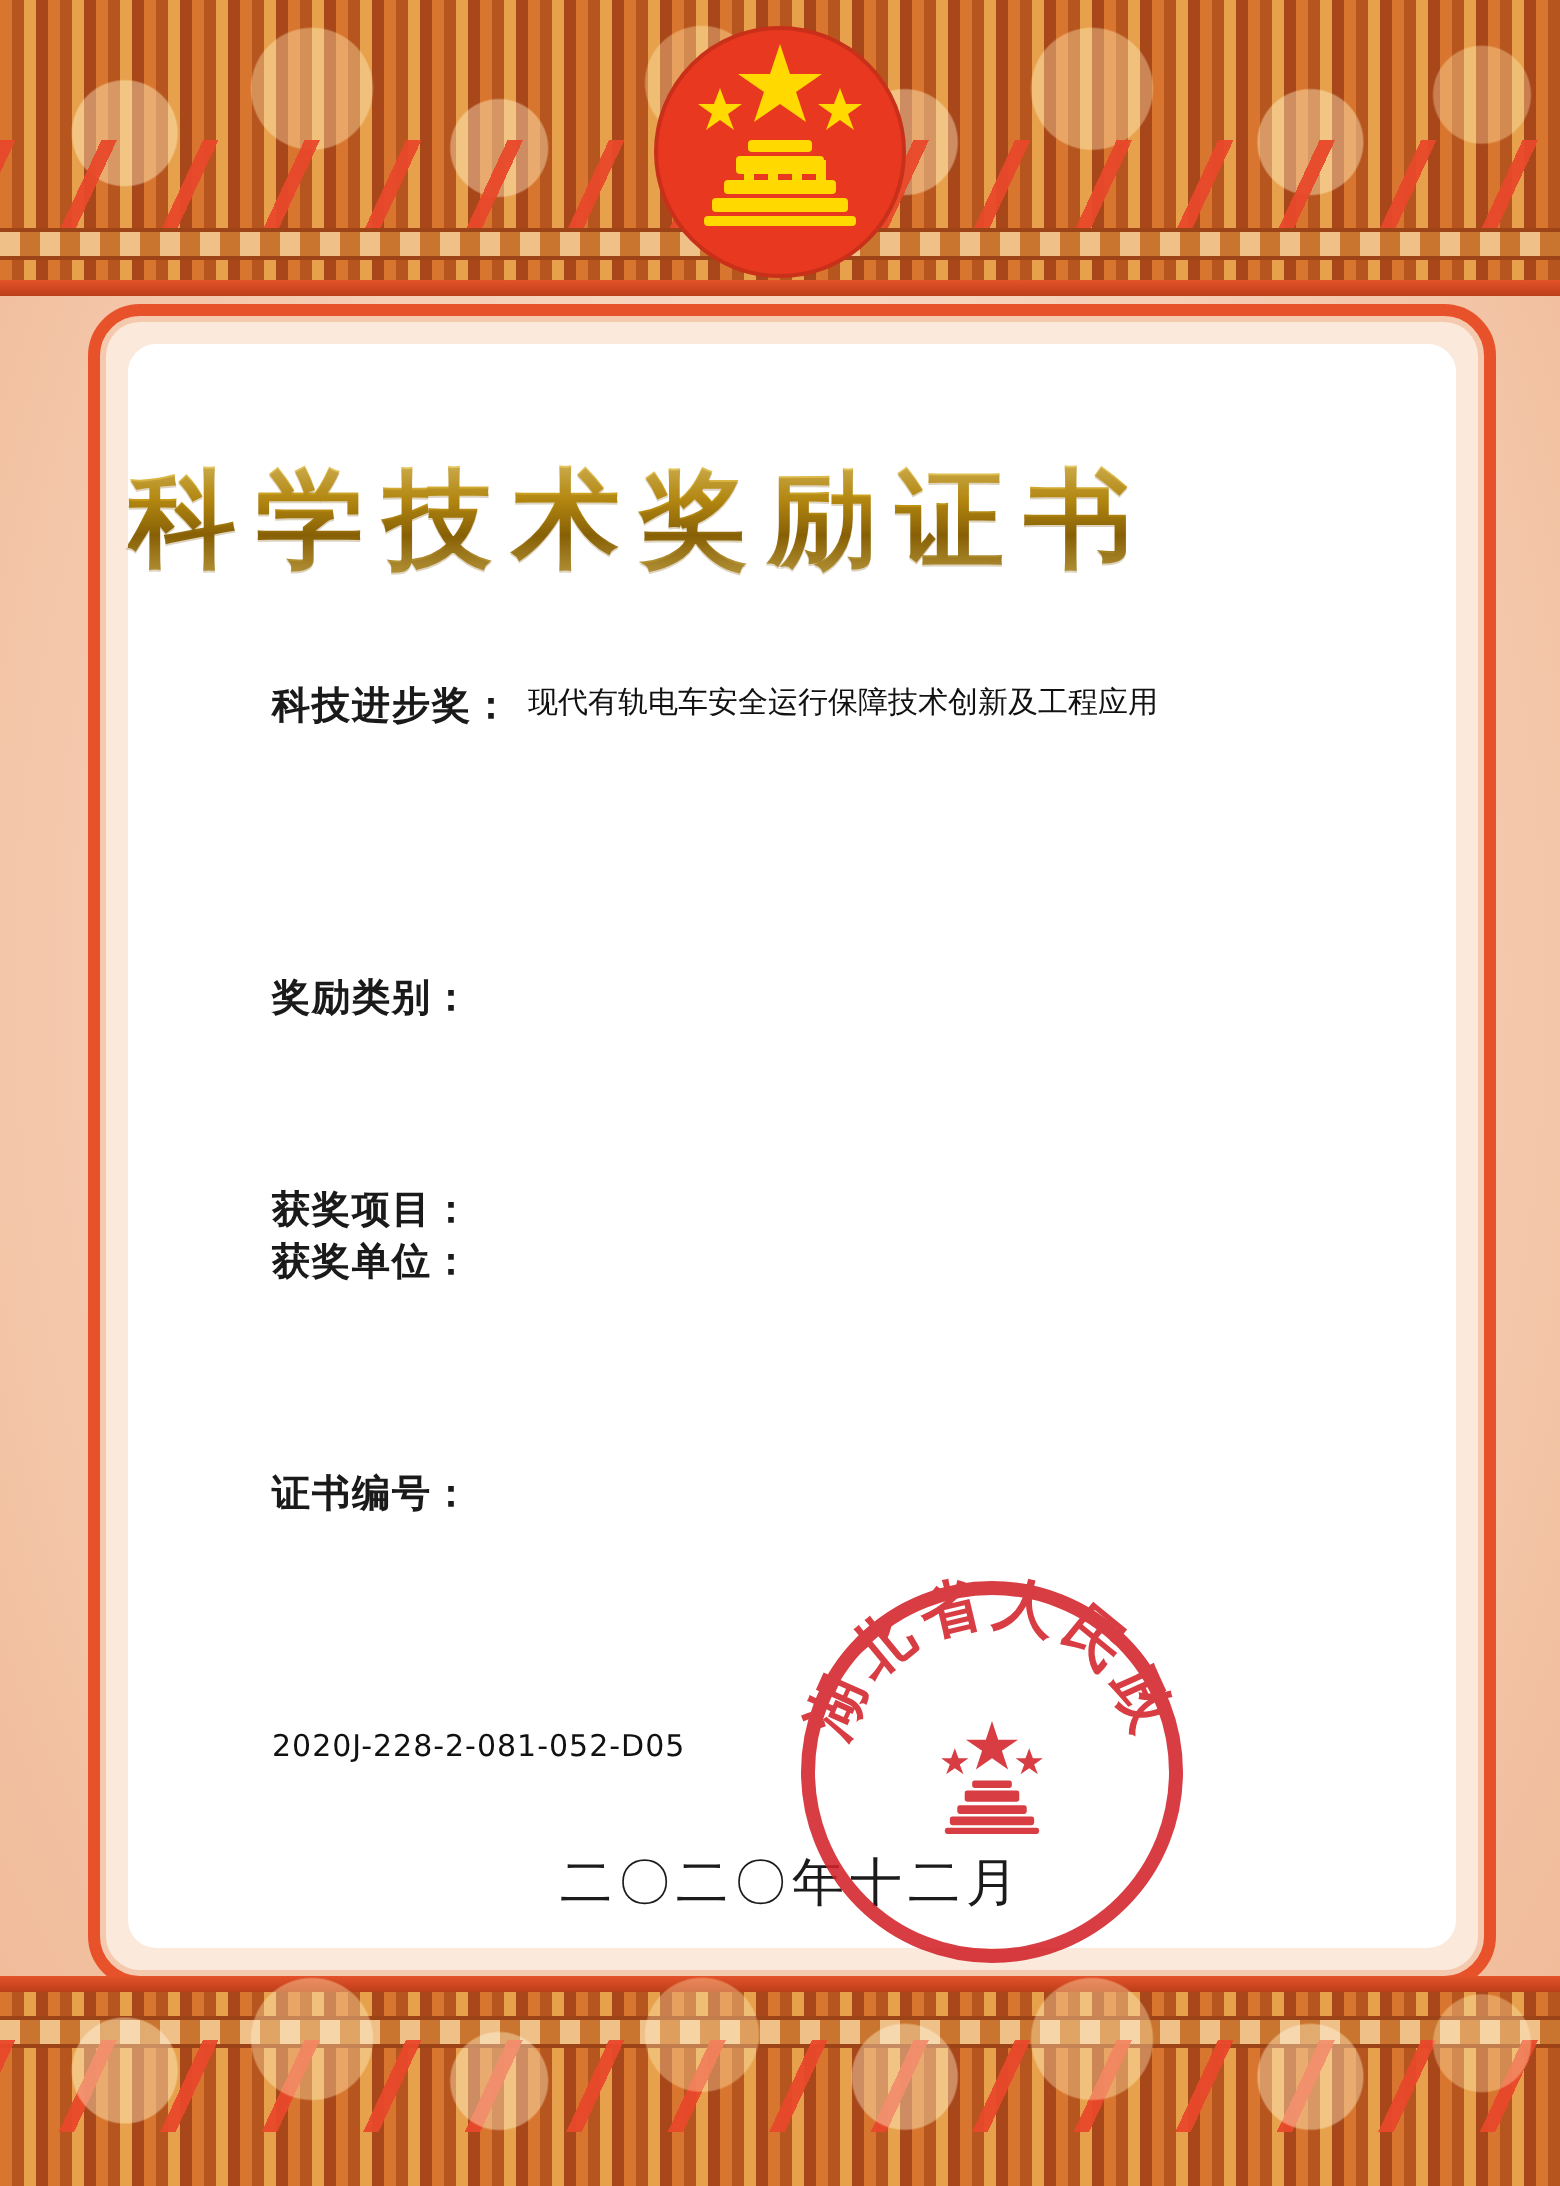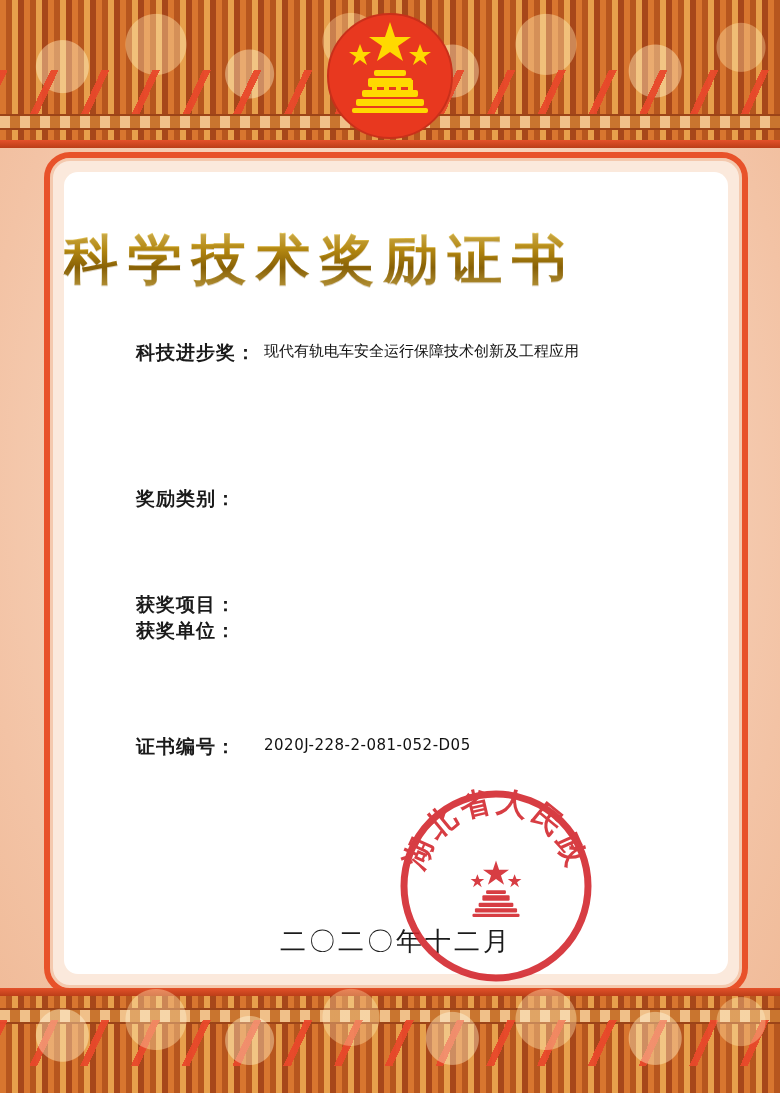--- a/index.html
+++ b/index.html
@@ -173,21 +173,21 @@
     font-family: "DejaVu Sans", sans-serif;
     font-size: 15px;
     color: #111111;
     line-height: 1.45;
     padding-top: 1px;
   }
   .row-project { margin-top: 0; }
   .row-category { margin-top: 120px; align-items: center; }
   .row-grade { margin-top: 80px; }
   .row-unit { }
-  .row-number { margin-top: 90px; }
+  .row-number { margin-top: 90px; flex-direction: column; }
   .field-value.mono {
     font-family: "DejaVu Sans", sans-serif;
     letter-spacing: .5px;
   }
 
   
   .seal {
     position: absolute;
     left: 392px;
     top: 782px;

